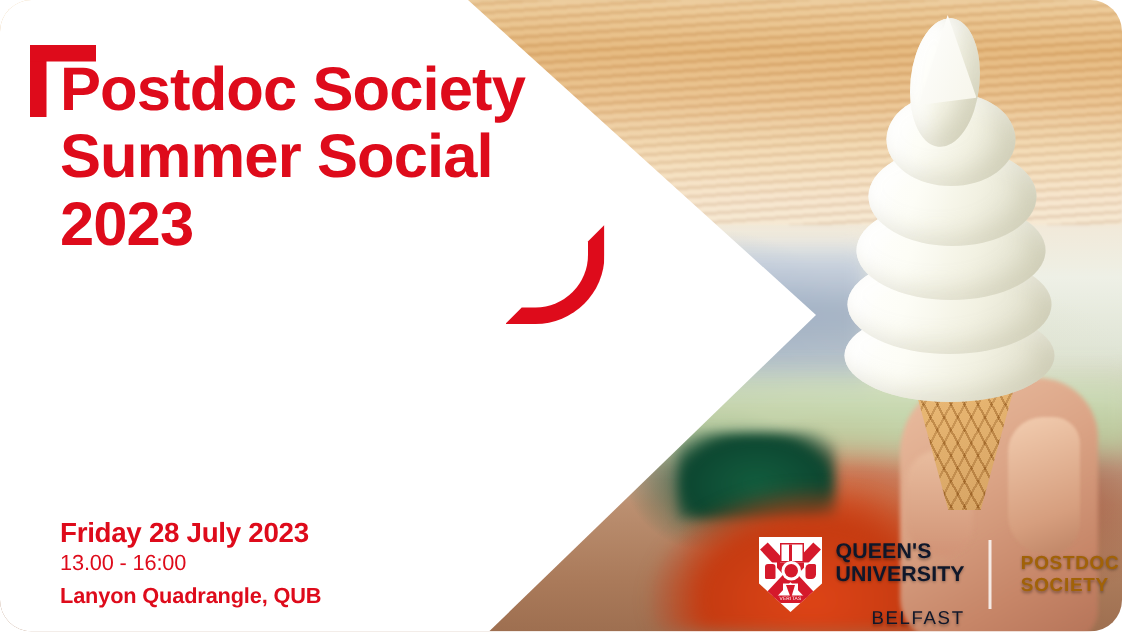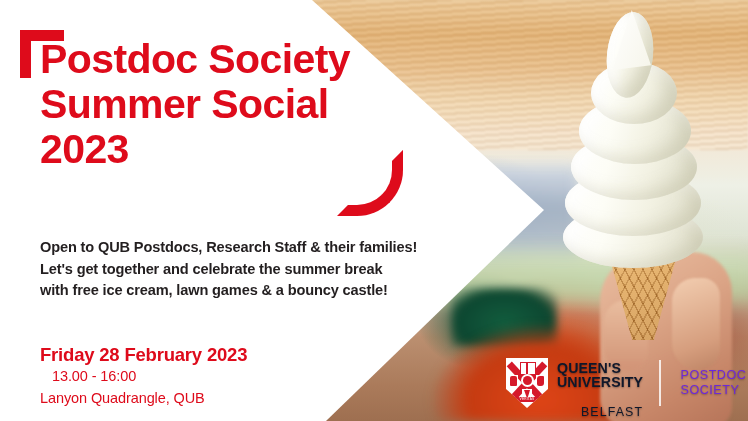--- a/index.html
+++ b/index.html
@@ -7,20 +7,21 @@
     width:748px;height:421px;
     font-family:"Liberation Sans", sans-serif;
     background:#ffffff;
     overflow:hidden;
   }
   #poster{
     position:relative;
     width:748px;height:421px;
     overflow:hidden;
     background:#ffffff;
+    border-radius:21px;
   }
 
   
   .photo{
     position:absolute;
     inset:0;
     background:
       
       radial-gradient(ellipse 150px 120px at 560px 360px, rgba(210,70,25,.95) 0%, rgba(190,60,20,.0) 72%),
       radial-gradient(ellipse 90px 70px at 480px 320px, rgba(20,85,60,.95) 0%, rgba(20,85,60,0) 70%),
@@ -184,27 +185,26 @@
     font-size:18.5px;
     font-weight:700;
     letter-spacing:-.2px;
   }
   .event-time{
     position:absolute;left:40px;top:368px;
     color:var(--red);
     font-size:14.5px;
     font-weight:500;
     letter-spacing:-.1px;
-    margin-left:12px;
   }
   .event-place{
     position:absolute;left:40px;top:390px;
     color:var(--red);
     font-size:14.5px;
-    font-weight:400;
+    font-weight:700;
     letter-spacing:-.1px;
   }
 
   
   .logo-lockup{
     position:absolute;left:506px;top:356px;
     display:flex;align-items:center;gap:9px;
     height:54px;
   }
   .crest{
@@ -241,24 +241,24 @@
     font-weight:700;
     letter-spacing:.1px;
     white-space:pre-line;
     text-shadow:0 1px 2px rgba(0,0,0,.35);
   }
   .uni-text .belfast{font-size:12.4px;font-weight:500;letter-spacing:1.1px;padding-left:24px;}
   .divider{
     width:1.4px;height:46px;background:rgba(255,255,255,.82);margin:0 11px 0 7px;
   }
   .soc-text{
-    color:#6d28d9;
+    color:#a16207;
     font-size:12.6px;
     line-height:15px;
-    font-weight:400;
+    font-weight:700;
     letter-spacing:.5px;
     white-space:pre-line;
     text-shadow:0 1px 2px rgba(0,0,0,.35);
   }
 </style>
 </head>
 <body>
 
 <div id="poster">
 
@@ -292,25 +292,22 @@
       <div class="vbar"></div>
       <div class="hbar"></div>
     </div>
 
     <div class="headline">Postdoc Society
 Summer Social
 2023</div>
 
     <div class="swoosh"></div>
 
-    <div class="body-copy">Open to QUB Postdocs, Research Staff &amp; their families!
-Let's get together and celebrate the summer break
-with free ice cream, lawn games &amp; a bouncy castle!</div>
-
-    <div class="event-date">Friday 28 February 2023</div>
+
+    <div class="event-date">Friday 28 July 2023</div>
     <div class="event-time">13.00 - 16:00</div>
     <div class="event-place">Lanyon Quadrangle, QUB</div>
 
     <div class="logo-lockup">
       <div class="crest">
         <div class="x1"></div>
         <div class="x2"></div>
         <div class="cbook"></div>
         <div class="chand"></div>
         <div class="cseahorse"></div>

